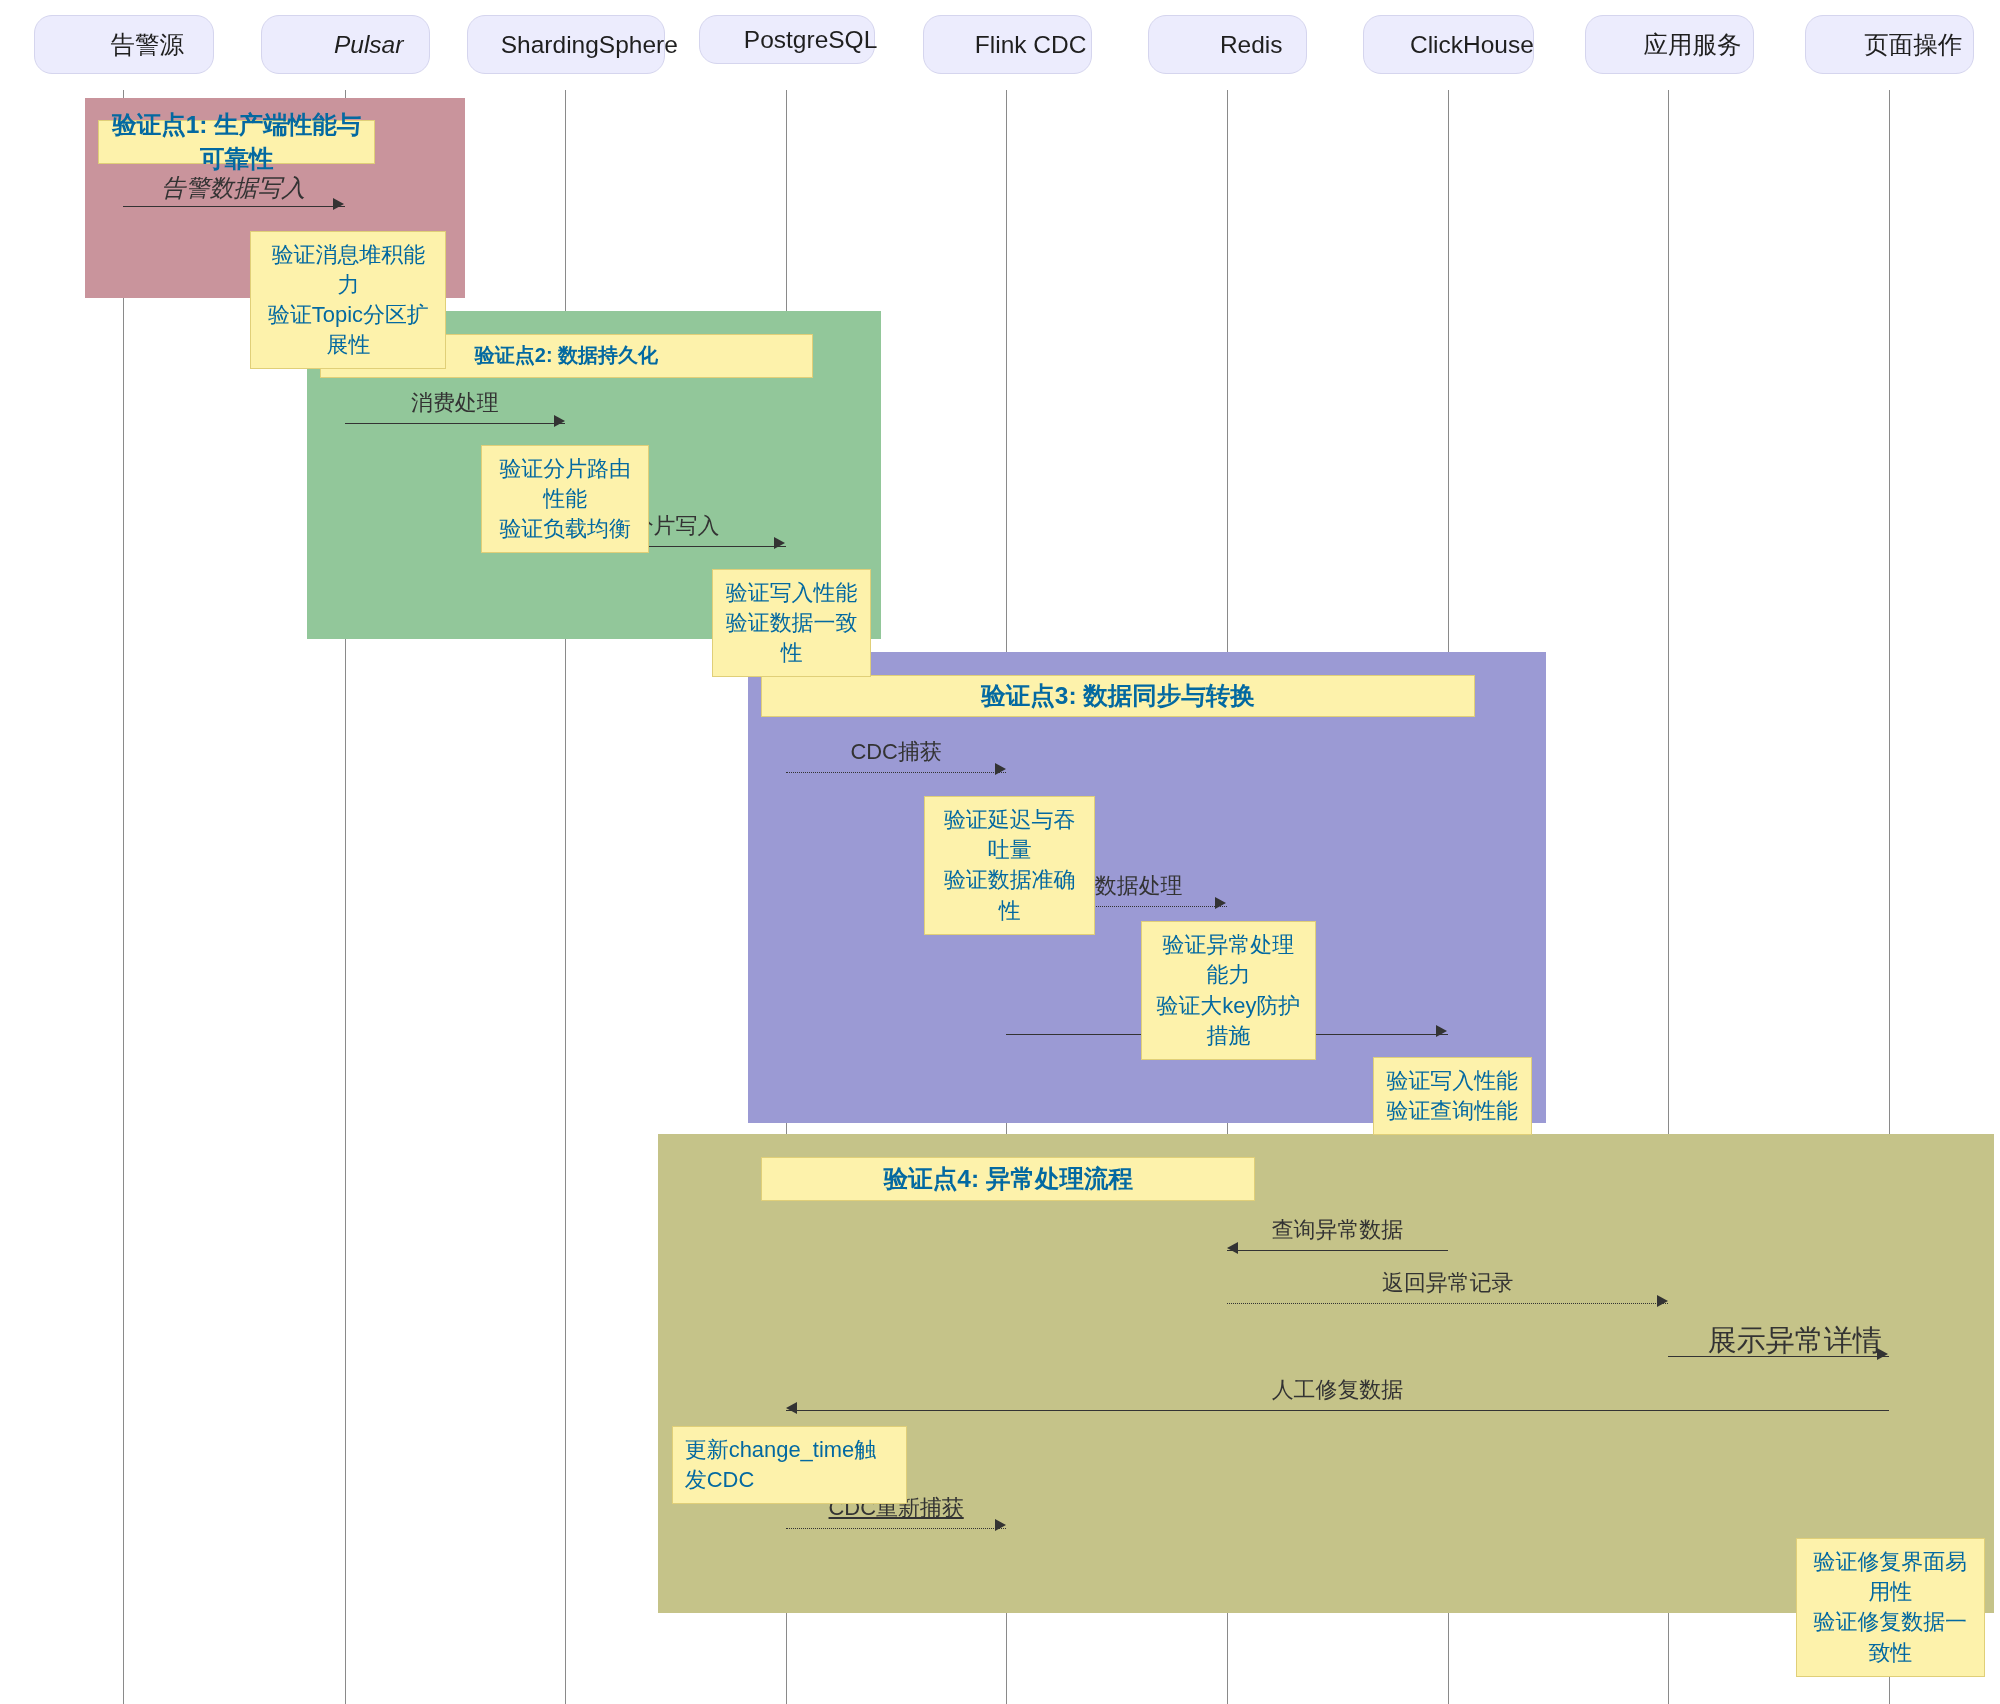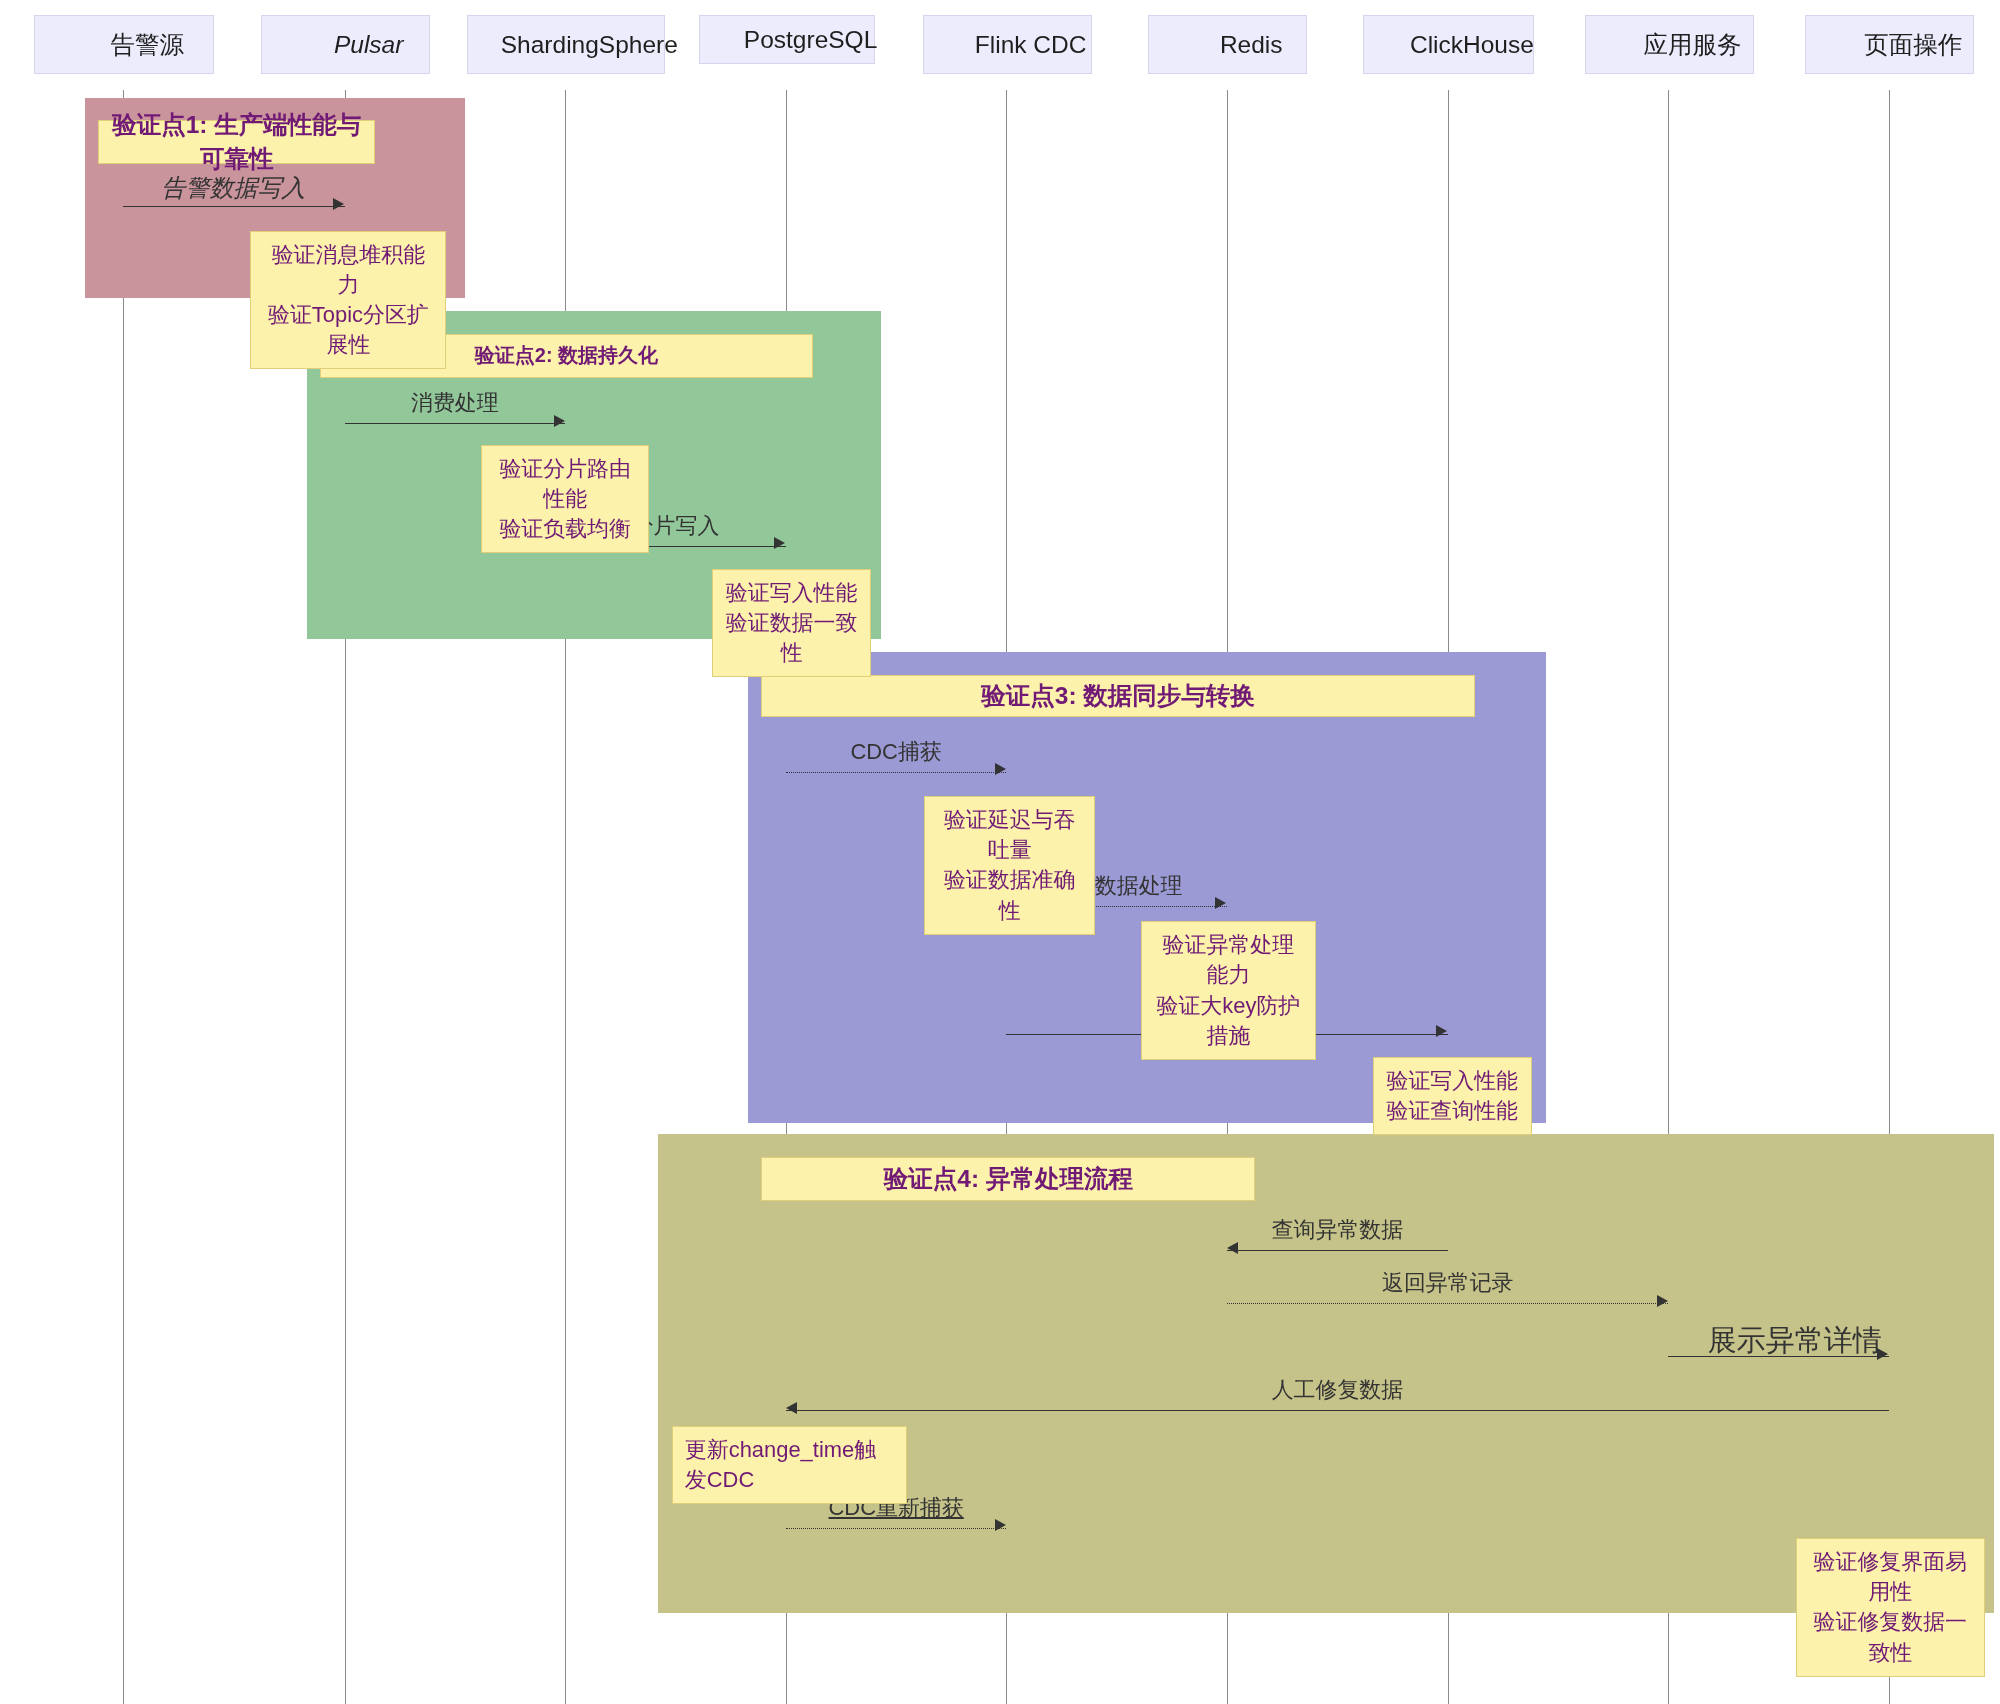--- a/index.html
+++ b/index.html
@@ -16,21 +16,21 @@
     height: 1704px;
     background: #ffffff;
     overflow: hidden;
   }
   
   .participant {
     position: absolute;
     box-sizing: border-box;
     background: #ececfd;
     border: 1px solid #d5d5ee;
-    border-radius: 0;
+    border-radius: 18px;
     height: 58px;
     display: flex;
     align-items: center;
     justify-content: center;
     font-size: 19px;
     color: #1f1f1f;
     z-index: 6;
     padding-left: 47px;
   }
   
@@ -44,21 +44,21 @@
   .grouprect {
     position: absolute;
     z-index: 2;
   }
   
   .note {
     position: absolute;
     box-sizing: border-box;
     background: #fdf2ab;
     border: 1px solid #e0cf78;
-    color: #701a75;
+    color: #0369a1;
     font-size: 18px;
     line-height: 1.38;
     padding: 7px 12px;
     z-index: 5;
     white-space: pre-line;
   }
   .note.center { text-align: center; }
   .note.grouptitle {
     font-weight: bold;
     display: flex;

